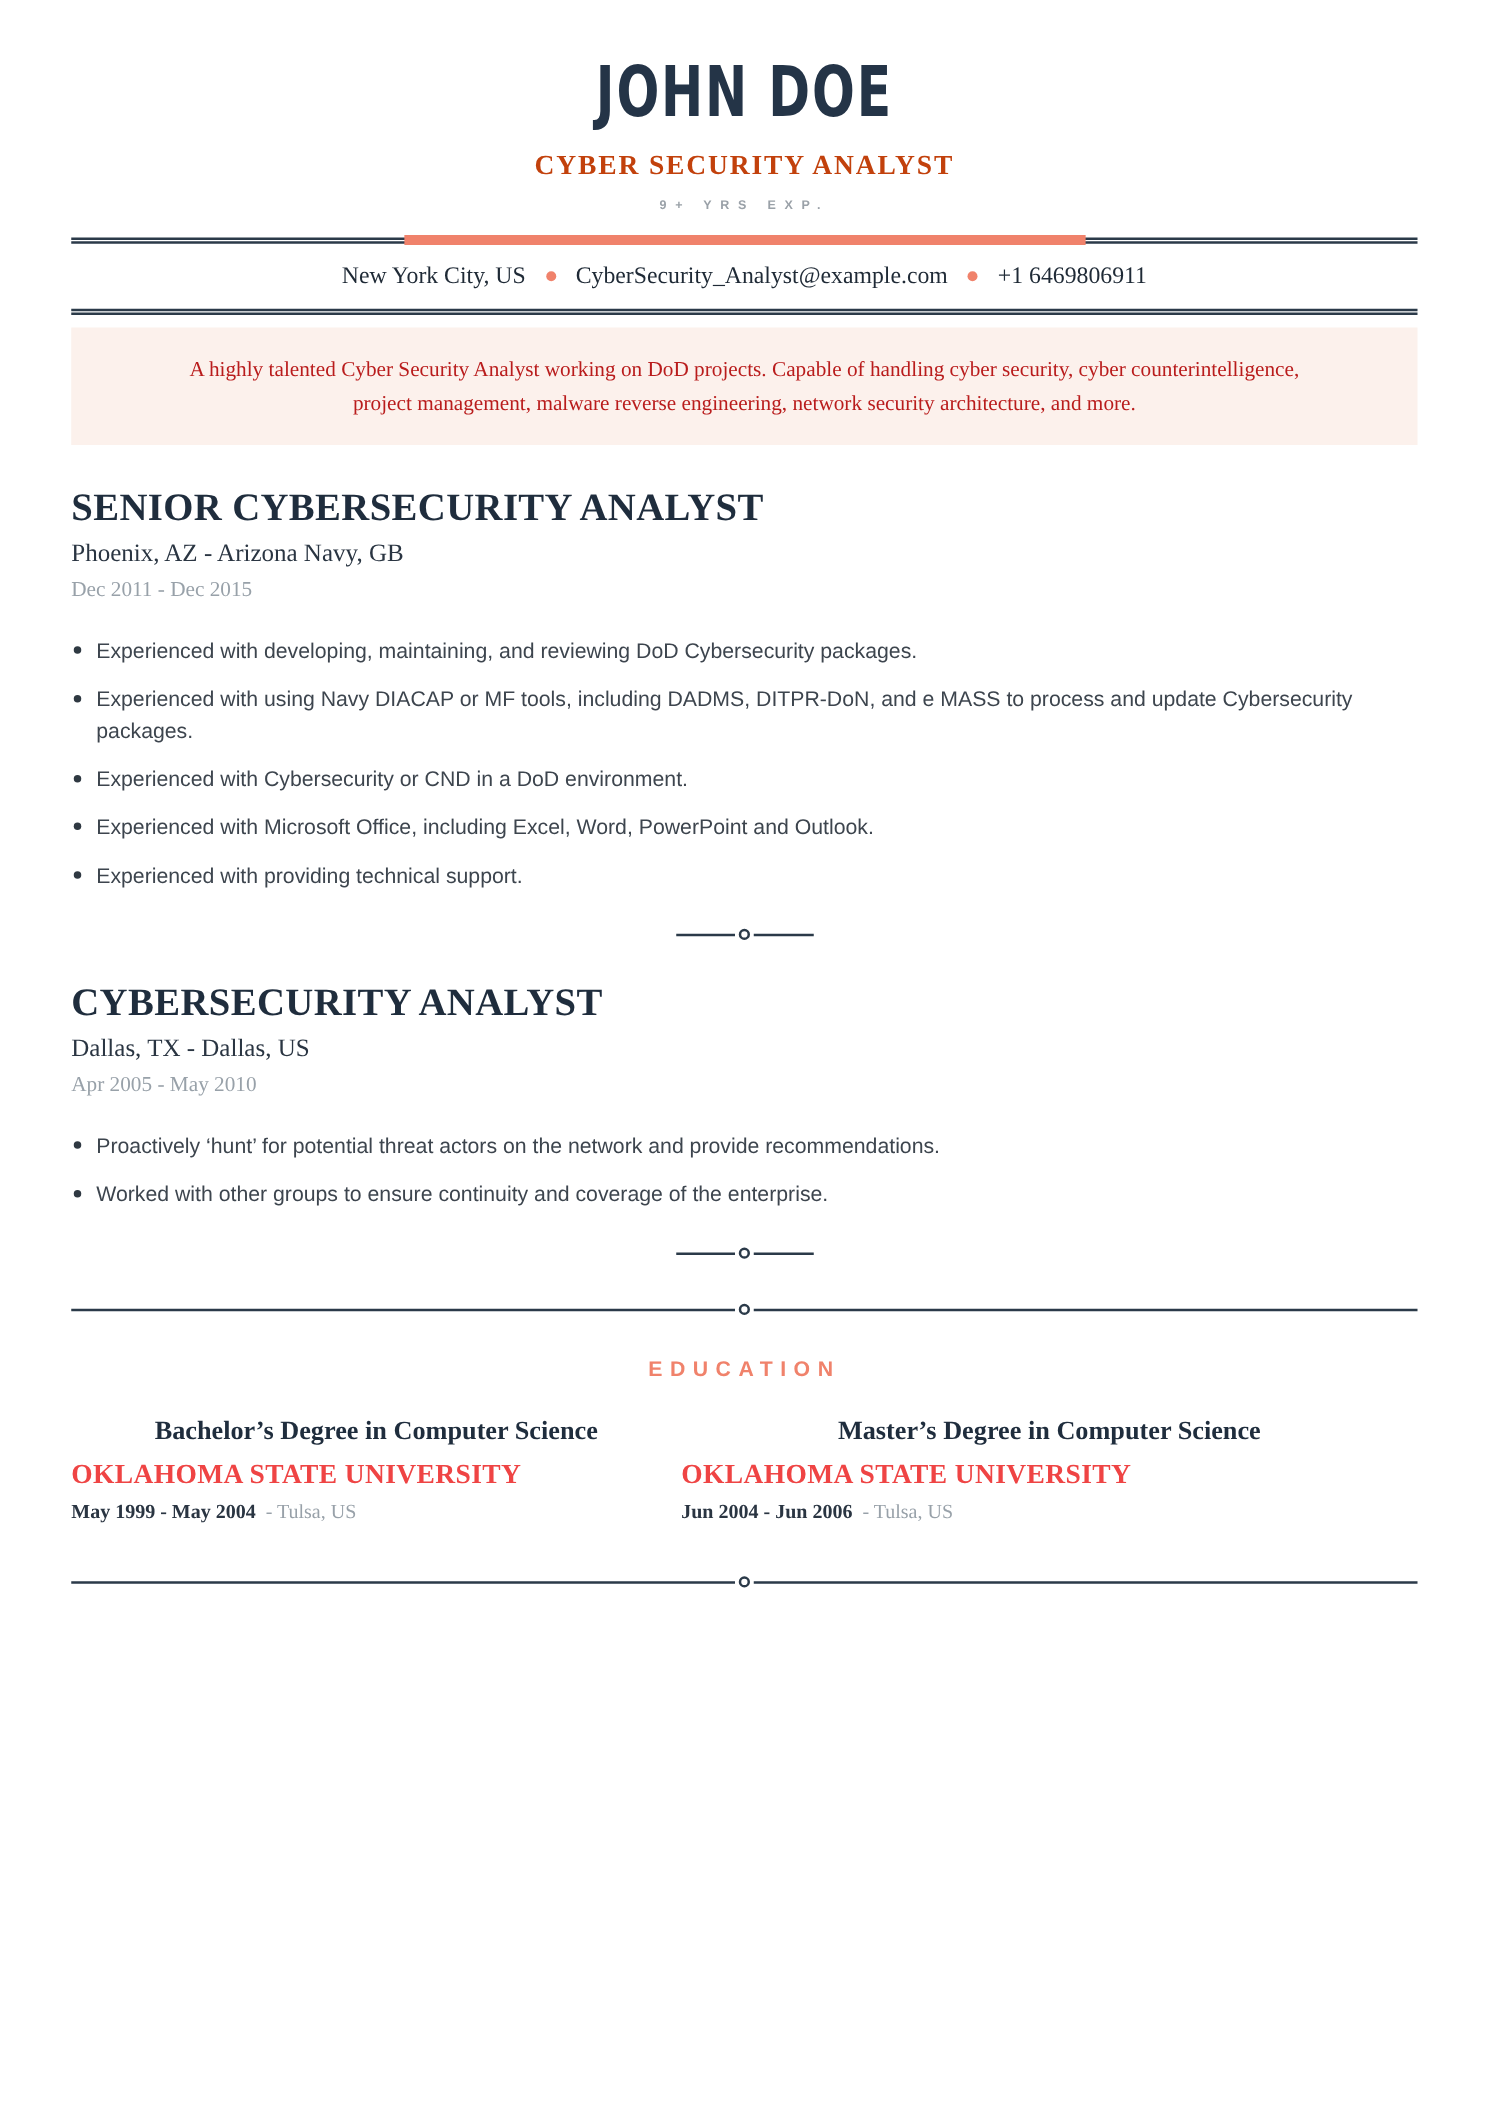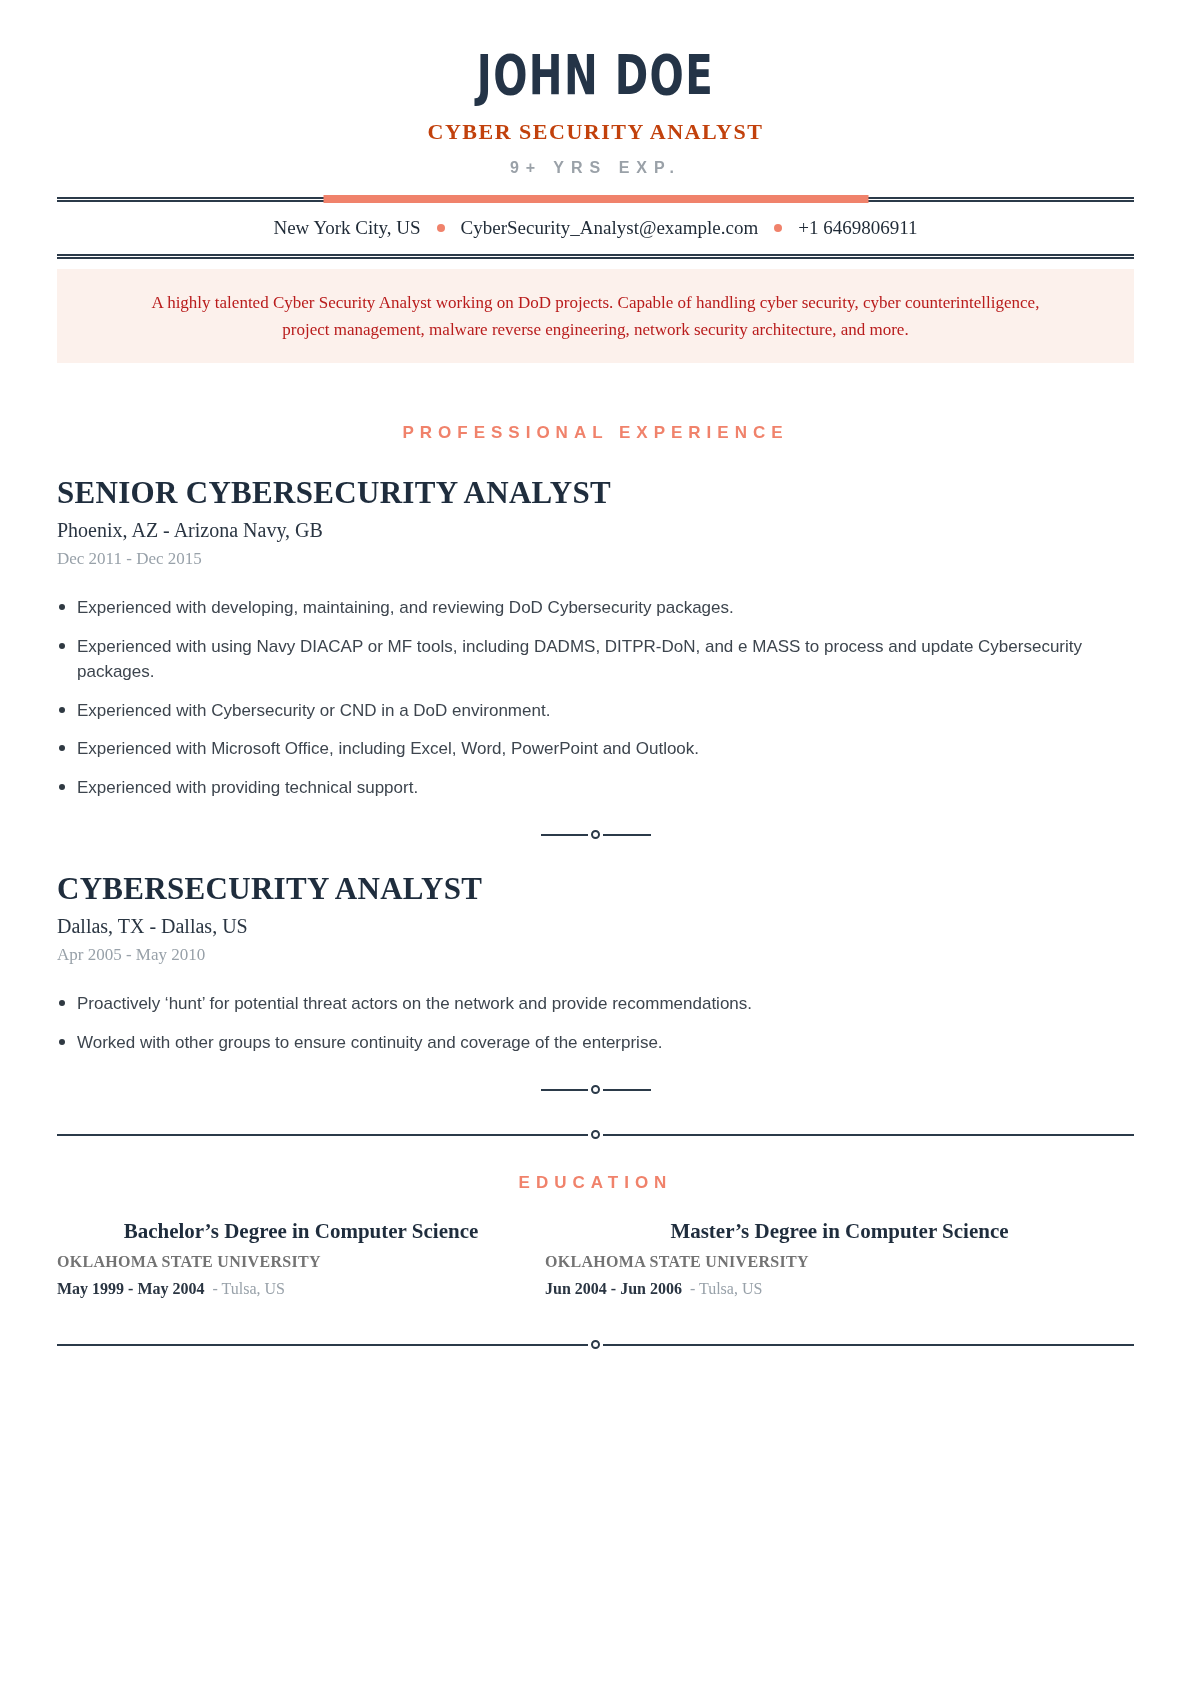--- a/index.html
+++ b/index.html
@@ -29,21 +29,21 @@
   .title {
     margin-top: 14px;
     font-size: 22px;
     font-weight: 700;
     letter-spacing: 1.5px;
     color: #c2410c;
   }
   .exp-badge {
     margin-top: 14px;
     font-family: "Liberation Sans", sans-serif;
-    font-size: 16px;
+    font-size: 10px;
     font-weight: 600;
     letter-spacing: 7px;
     color: #9aa1a8;
   }
 
   
   .rule { position: relative; margin-top: 20px; }
   .double-line {
     height: 5px;
     border-top: 2px solid #2b3a49;
@@ -156,23 +156,23 @@
 
   
   .edu-grid {
     display: grid;
     grid-template-columns: 488px 1fr;
     margin-top: 26px;
   }
   .degree { font-size: 21px; font-weight: 700; color: #1f2d3d; text-align: center; }
   .school {
     margin-top: 9px;
-    font-size: 16px;
-    font-weight: 700;
-    color: #737373;
+    font-size: 22px;
+    font-weight: 700;
+    color: #ef4444;
     letter-spacing: 0.3px;
   }
   .edu-meta { margin-top: 9px; font-size: 16px; }
   .edu-dates { font-weight: 700; color: #2a3542; }
   .edu-loc { color: #98a1a9; margin-left: 4px; }
 
   .bottom-divider { margin-top: 42px; }
 </style>
 </head>
 <body>
@@ -197,21 +197,20 @@
     <span class="dot"></span>
     <span>+1 6469806911</span>
   </div>
 
   <div class="rule" style="margin-top:0;">
     <div class="double-line"></div>
   </div>
 
   <div class="summary">A highly talented Cyber Security Analyst working on DoD projects. Capable of handling cyber security, cyber counterintelligence, project management, malware reverse engineering, network security architecture, and more.</div>
 
-  <h2 class="section-heading">PROFESSIONAL EXPERIENCE</h2>
 
   <section class="job">
     <h3 class="job-title">SENIOR CYBERSECURITY ANALYST</h3>
     <div class="job-location">Phoenix, AZ - Arizona Navy, GB</div>
     <div class="job-dates">Dec 2011 - Dec 2015</div>
     <ul class="bullets">
       <li>Experienced with developing, maintaining, and reviewing DoD Cybersecurity packages.</li>
       <li>Experienced with using Navy DIACAP or MF tools, including DADMS, DITPR-DoN, and e MASS to process and update Cybersecurity packages.</li>
       <li>Experienced with Cybersecurity or CND in a DoD environment.</li>
       <li>Experienced with Microsoft Office, including Excel, Word, PowerPoint and Outlook.</li>

